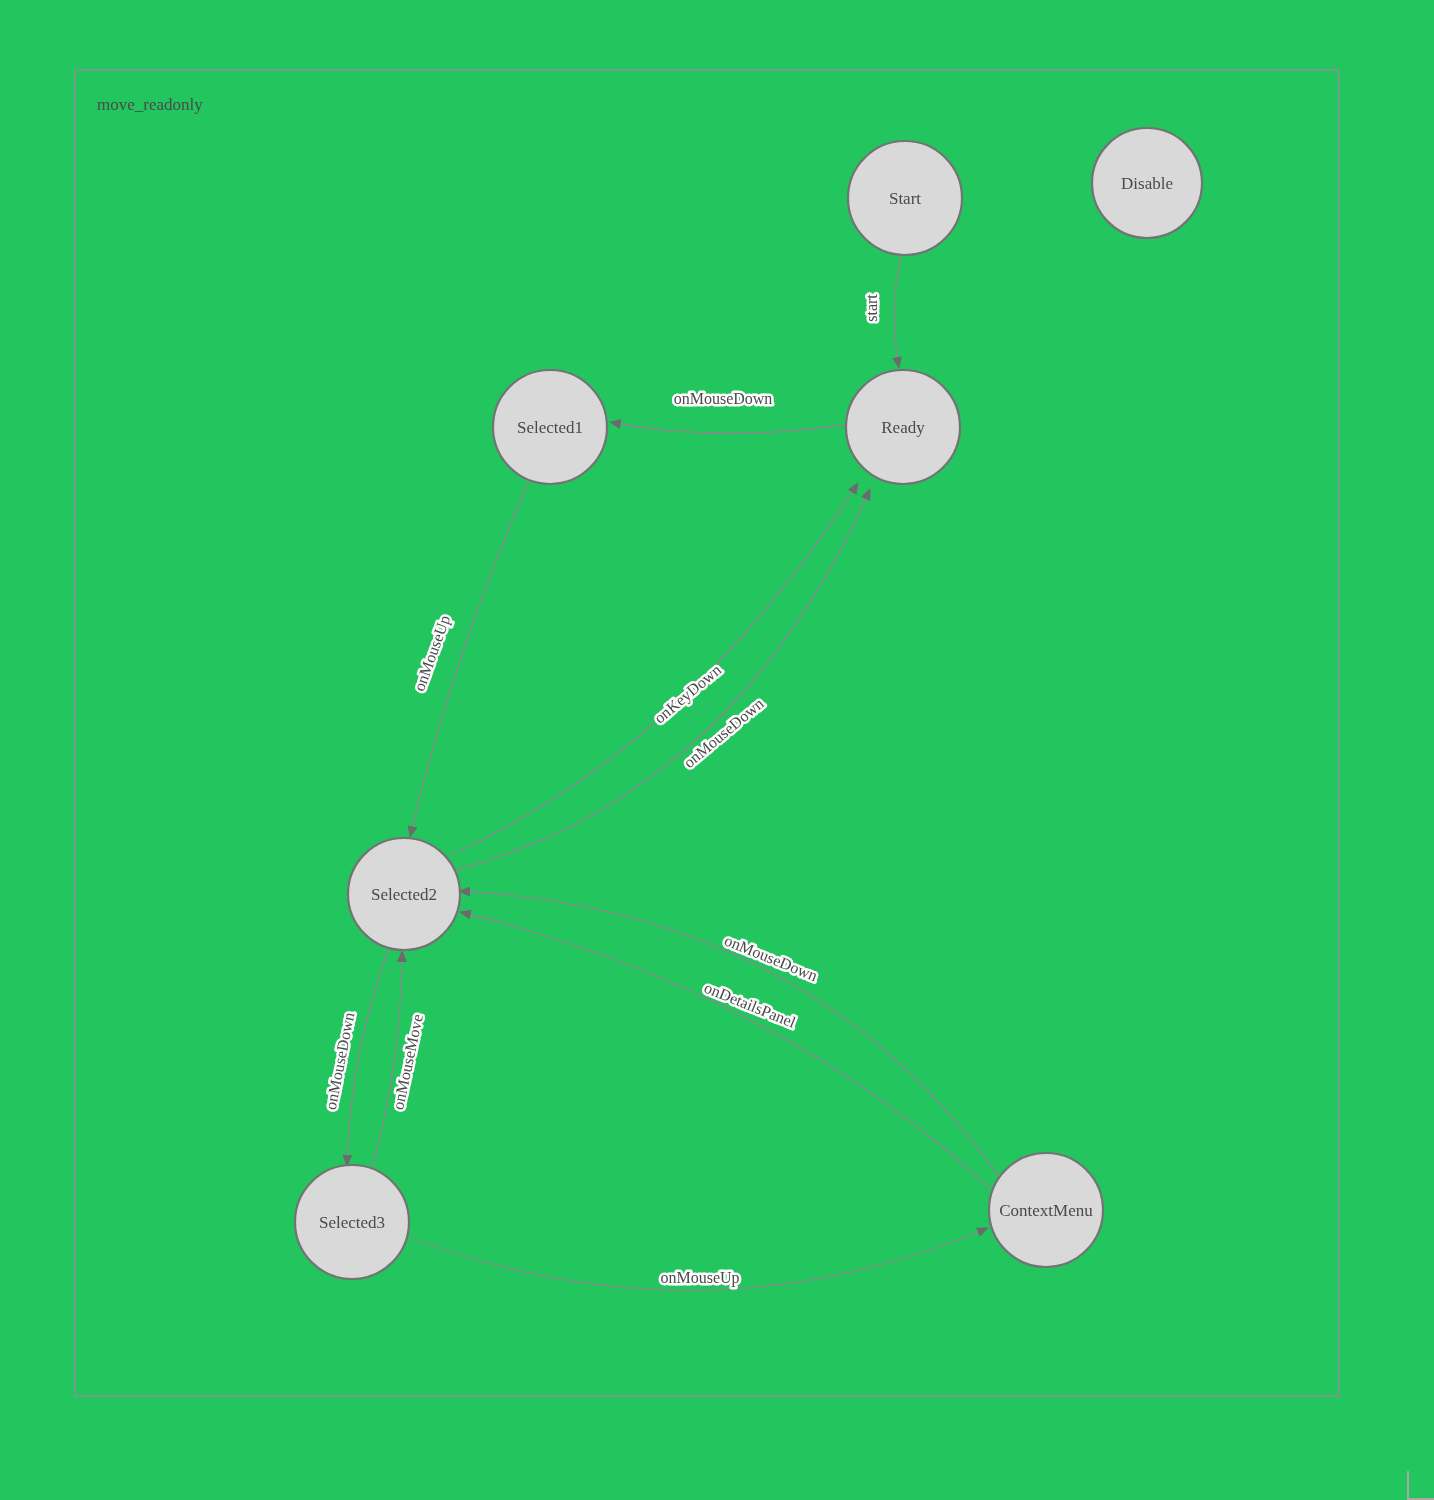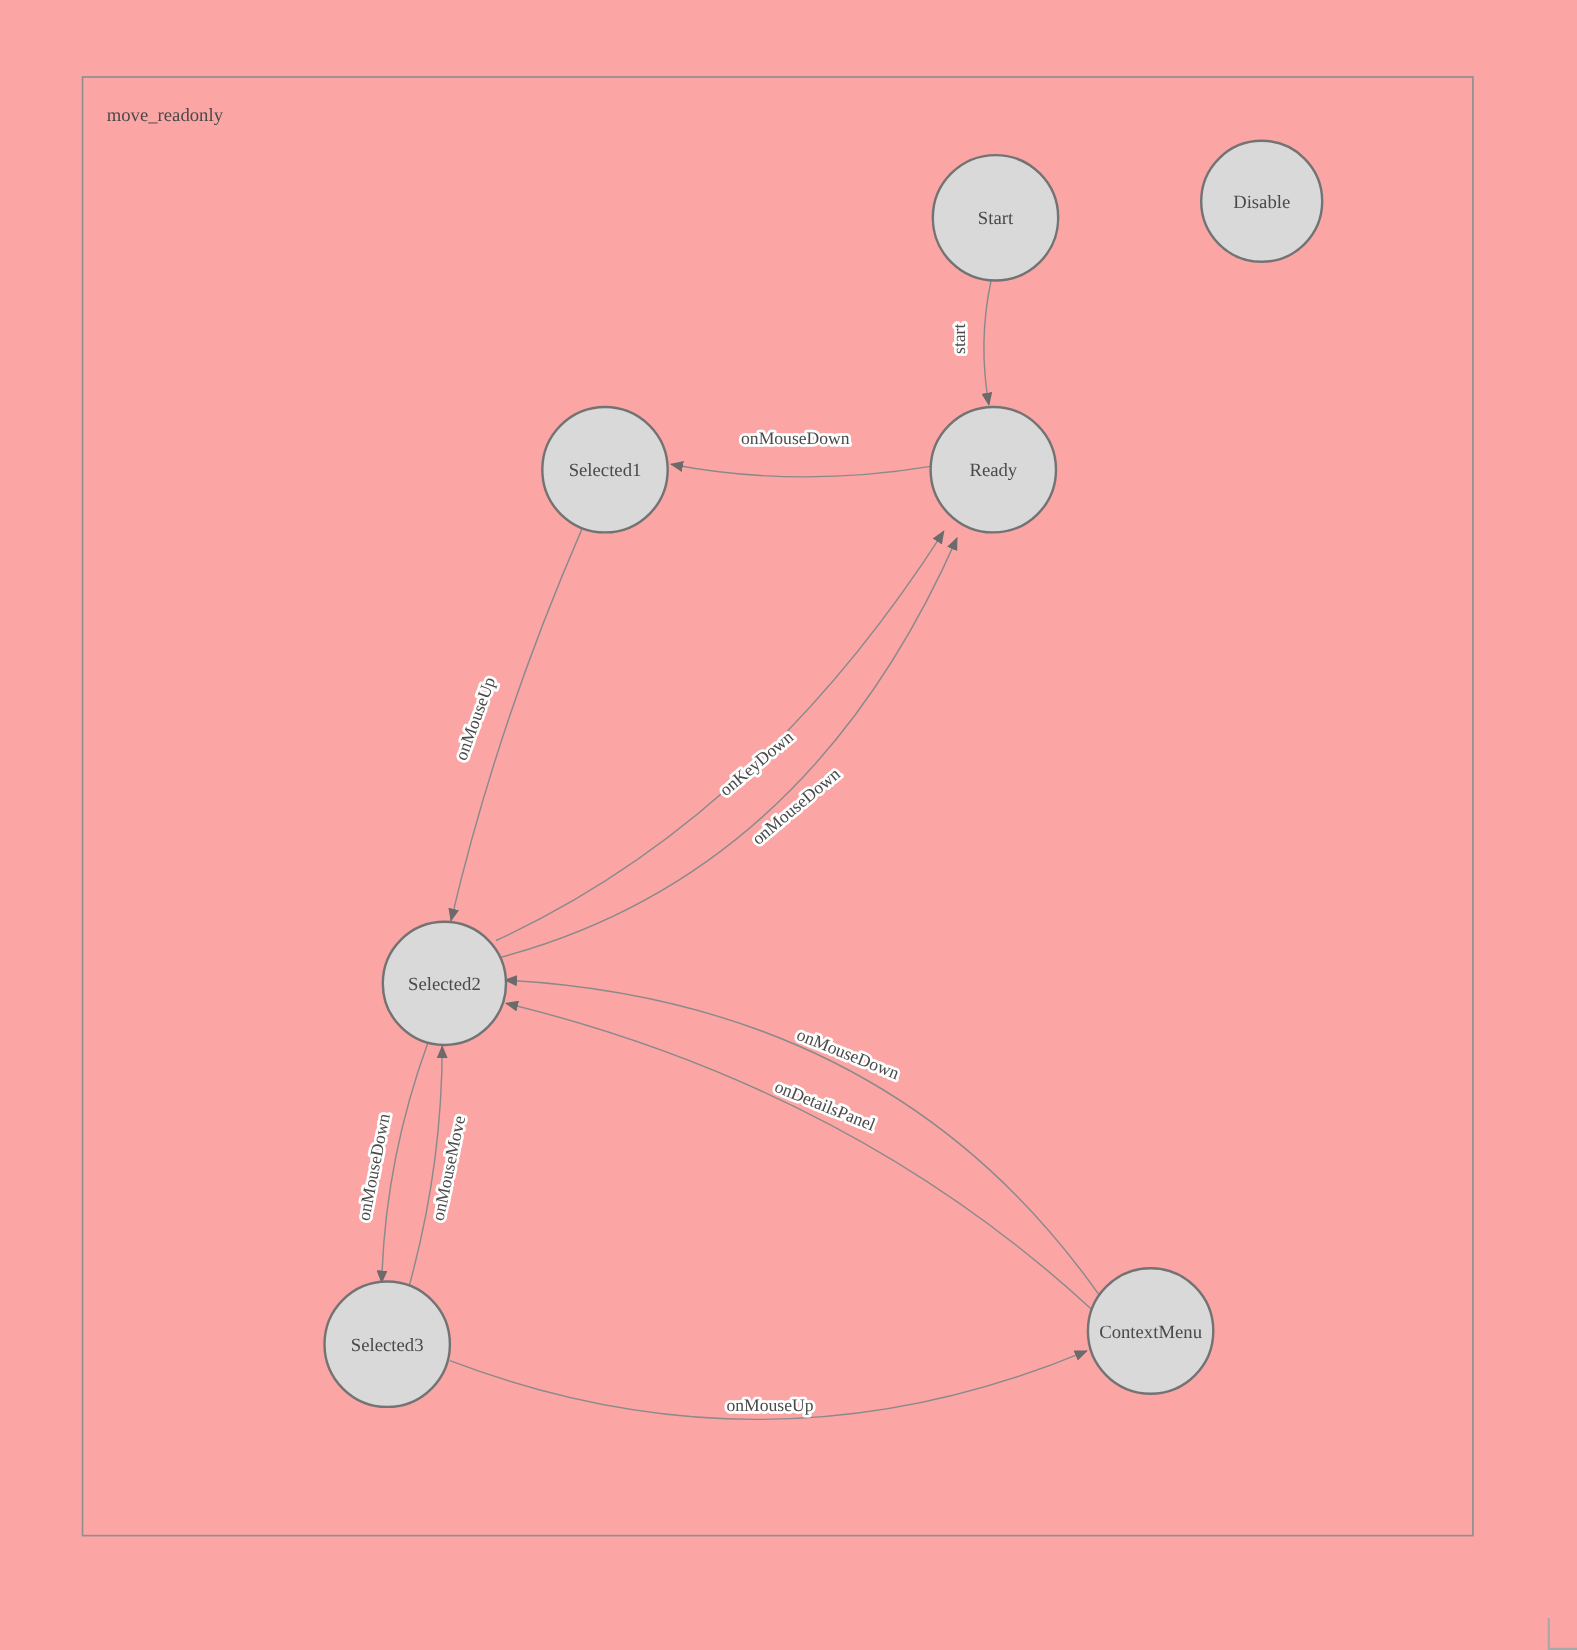--- a/index.html
+++ b/index.html
@@ -4,21 +4,21 @@
 <style>
   html, body {
     margin: 0;
     padding: 0;
     background: #ffffff;
   }
   .stage {
     position: relative;
     width: 1434px;
     height: 1500px;
-    background: #fca5a5;
+    background: #22c55e;
     font-family: "Liberation Serif", "DejaVu Serif", serif;
     overflow: hidden;
     text-align: right;
   }
   svg { display: block; }
 
   .border-rect {
     fill: none;
     stroke: var(--border, #8f8f8f);
     stroke-width: 1.5;

